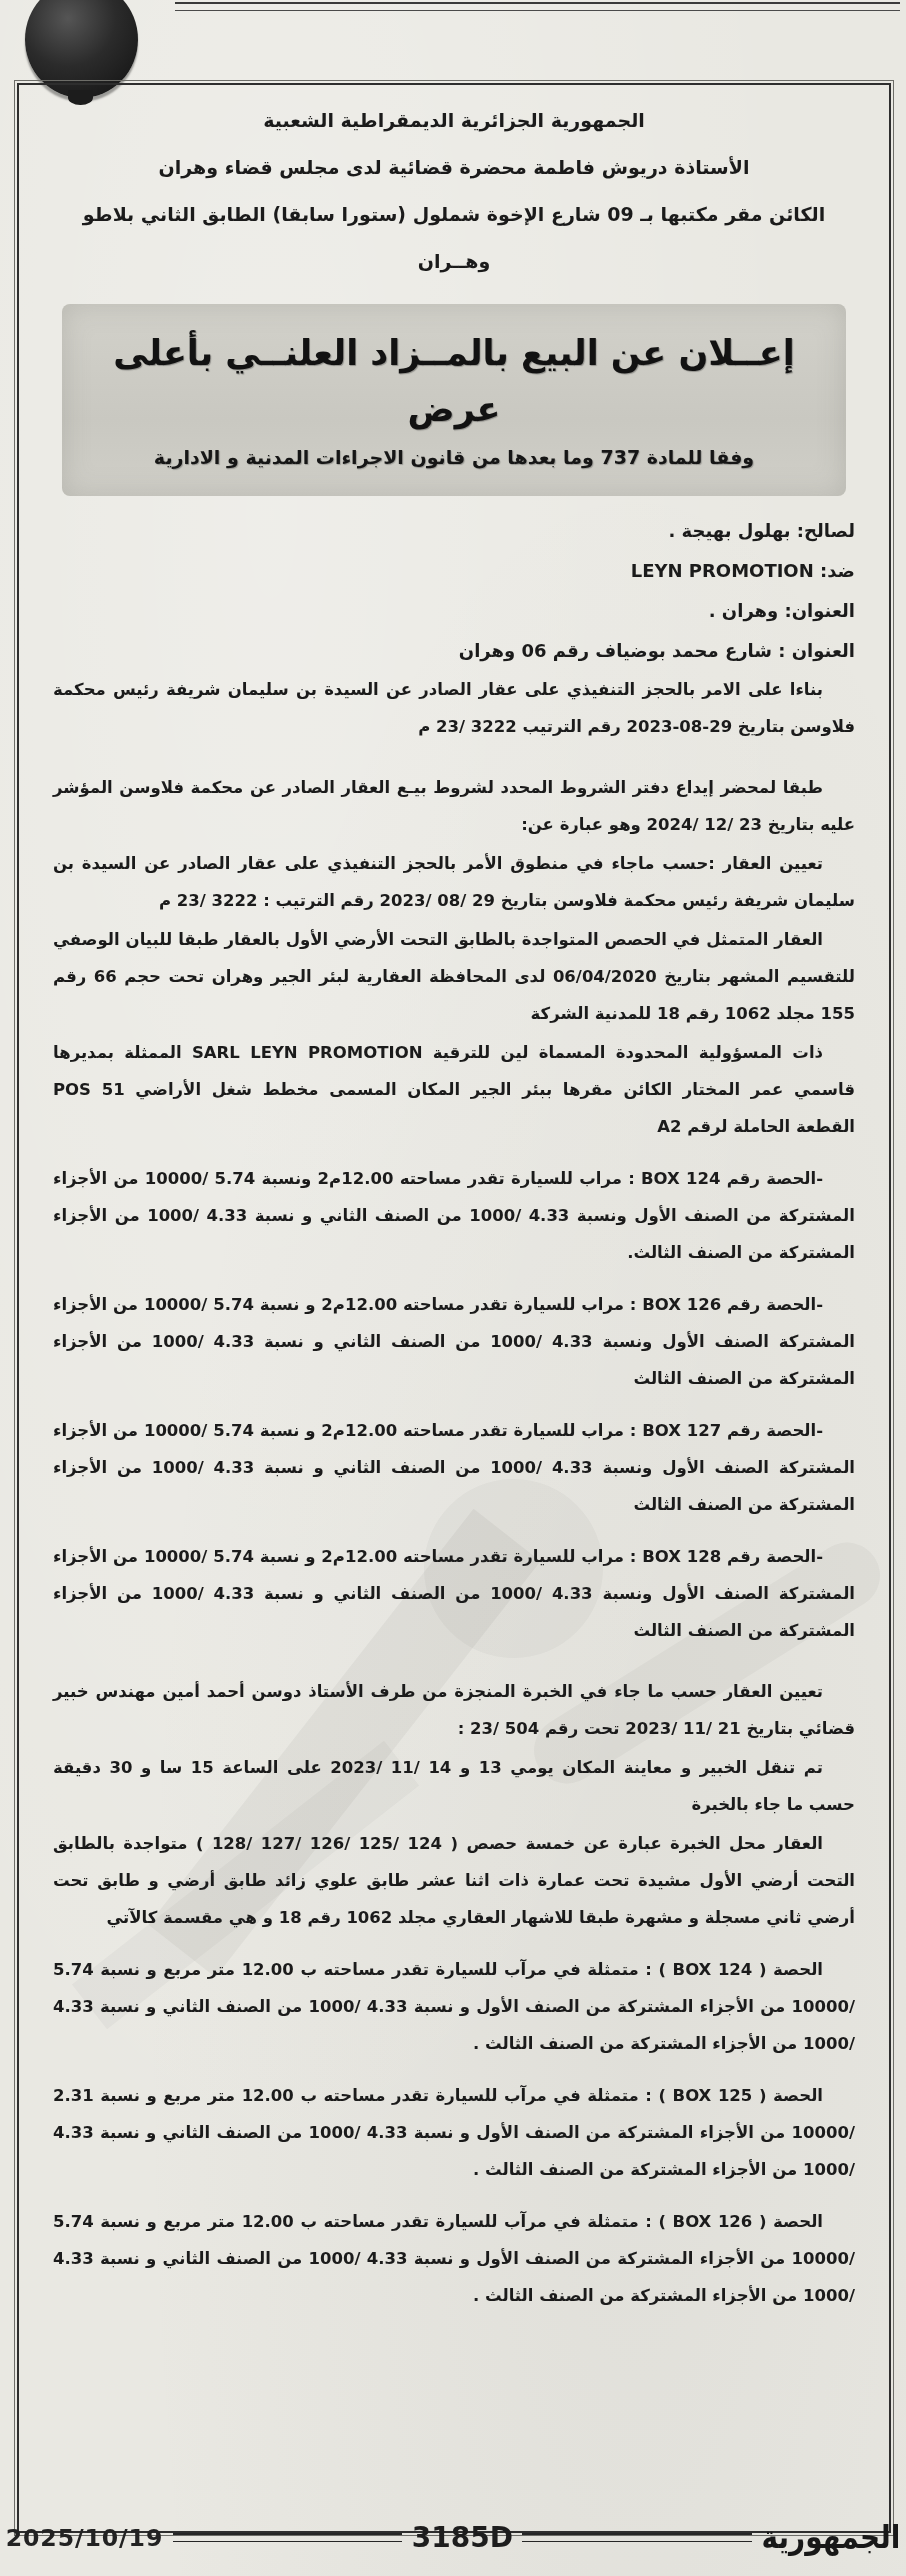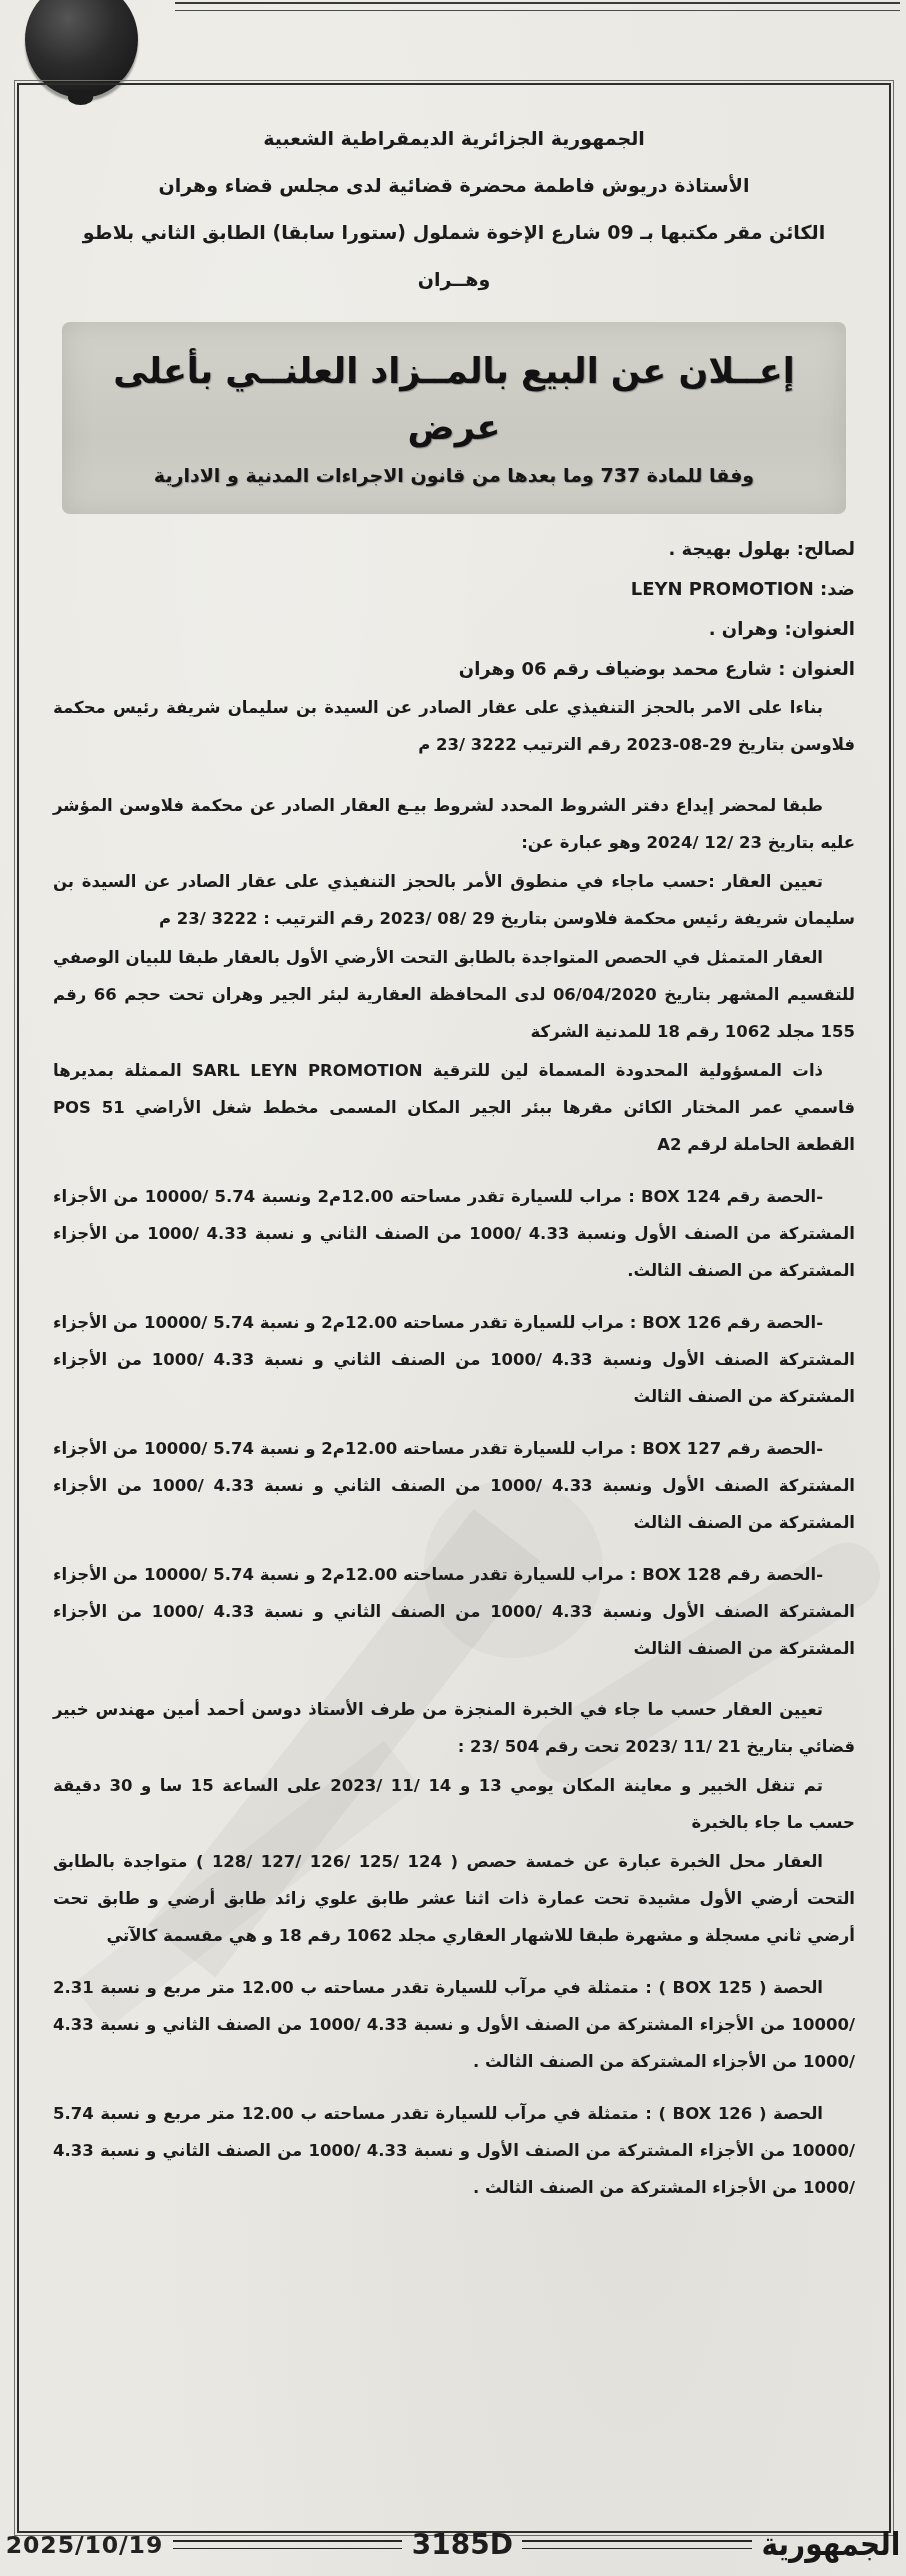--- a/index.html
+++ b/index.html
@@ -26,32 +26,32 @@
     border:2.8px solid #2e2e2e; outline:0.9px solid #6d6d68; outline-offset:2.8px;
     overflow:hidden;
   }
   
   .wm{position:absolute; pointer-events:none;}
   .wm-bar1{left:283px; top:1394px; width:85px; height:528px; background:rgba(40,40,40,.05); transform:rotate(38deg);} 
   .wm-bar2{left:490px; top:1545px; width:396px; height:66px; background:rgba(40,40,40,.045); transform:rotate(-32deg); border-radius:38px;}
   .wm-disc{left:405px; top:1394px; width:179px; height:179px; border-radius:50%; background:rgba(40,40,40,.04);}
   .wm-bar3{left:198px; top:1602px; width:57px; height:396px; background:rgba(40,40,40,.04); transform:rotate(52deg);}
   
-  .content{direction:rtl; height:100%; padding:30px 34px 0; box-sizing:border-box;}
+  .content{direction:rtl; height:100%; padding:12px 34px 0; box-sizing:border-box;}
   .hdr p{margin:0; text-align:center; font-size:19px; font-weight:bold; line-height:47px; letter-spacing:0;}
   .banner{margin:19px 9.4px 15px; background:linear-gradient(180deg,#d2d1ca,#c9c8c1 60%,#d0cfc8); padding:21px 7.5px 24.5px; text-align:center;
     box-shadow:inset 0 0 28px rgba(110,110,105,.25);border-radius:8px;}
   .banner .t1{margin:0; font-size:35px; font-weight:bold; line-height:1.6; color:#121212; text-shadow:0.9px 0.9px 0.9px rgba(40,40,40,.35);}
   .banner .t2{margin:5.7px 0 0; font-size:19px; font-weight:bold; line-height:1.5; color:#161616; text-shadow:0.9px 0.9px 0.9px rgba(40,40,40,.3);}
   .parties p{margin:0; font-size:18px; font-weight:bold; line-height:40px; text-align:right;}
   .body p{margin:0 0 1.9px; font-size:16.5px; font-weight:bold; line-height:37px; text-align:justify; text-indent:32px;}
   .body p.box{margin-top:15px;}
   .body p.mt{margin-top:24.5px;}
   
-  .footer{position:absolute; left:0; right:0; bottom:15px; display:flex; align-items:center; gap:9.4px; padding:0 5.7px; direction:ltr;}
+  .footer{position:absolute; left:0; right:0; bottom:22px; display:flex; align-items:center; gap:9.4px; padding:0 5.7px; direction:ltr;}
   .footer .date{font-size:23.6px; font-weight:bold; color:#222; letter-spacing:0.9px;}
   .footer .seg{flex:1; height:6.6px; border-top:2.8px solid #262626; border-bottom:1.9px solid #262626;}
   .footer .ref{font-size:28px; font-weight:bold; color:#1d1d1d;}
   .footer .brand{font-size:28px; font-weight:bold; color:#181818; transform:scaleY(1.15); font-family:"DejaVu Sans", sans-serif;}
 </style>
 </head>
 <body>
 
 <div class="page">
 
@@ -91,20 +91,21 @@
         <p>تعيين العقار :حسب ماجاء في منطوق الأمر بالحجز التنفيذي على عقار الصادر عن السيدة بن سليمان شريفة رئيس محكمة فلاوسن بتاريخ 29 /08 /2023 رقم الترتيب : 3222 /23 م</p>
         <p>العقار المتمثل في الحصص المتواجدة بالطابق التحت الأرضي الأول بالعقار طبقا للبيان الوصفي للتقسيم المشهر بتاريخ 06/04/2020 لدى المحافظة العقارية لبئر الجير وهران تحت حجم 66 رقم 155 مجلد 1062 رقم 18 للمدنية الشركة</p>
         <p>ذات المسؤولية المحدودة المسماة لين للترقية SARL LEYN PROMOTION الممثلة بمديرها قاسمي عمر المختار الكائن مقرها ببئر الجير المكان المسمى مخطط شغل الأراضي POS 51 القطعة الحاملة لرقم A2</p>
         <p class="box">-الحصة رقم BOX 124 : مراب للسيارة تقدر مساحته 12.00م2 ونسبة 5.74 /10000 من الأجزاء المشتركة من الصنف الأول ونسبة 4.33 /1000 من الصنف الثاني و نسبة 4.33 /1000 من الأجزاء المشتركة من الصنف الثالث.</p>
         <p class="box">-الحصة رقم BOX 126 : مراب للسيارة تقدر مساحته 12.00م2 و نسبة 5.74 /10000 من الأجزاء المشتركة الصنف الأول ونسبة 4.33 /1000 من الصنف الثاني و نسبة 4.33 /1000 من الأجزاء المشتركة من الصنف الثالث</p>
         <p class="box">-الحصة رقم BOX 127 : مراب للسيارة تقدر مساحته 12.00م2 و نسبة 5.74 /10000 من الأجزاء المشتركة الصنف الأول ونسبة 4.33 /1000 من الصنف الثاني و نسبة 4.33 /1000 من الأجزاء المشتركة من الصنف الثالث</p>
         <p class="box">-الحصة رقم BOX 128 : مراب للسيارة تقدر مساحته 12.00م2 و نسبة 5.74 /10000 من الأجزاء المشتركة الصنف الأول ونسبة 4.33 /1000 من الصنف الثاني و نسبة 4.33 /1000 من الأجزاء المشتركة من الصنف الثالث</p>
         <p class="mt">تعيين العقار حسب ما جاء في الخبرة المنجزة من طرف الأستاذ دوسن أحمد أمين مهندس خبير قضائي بتاريخ 21 /11 /2023 تحت رقم 504 /23 :</p>
         <p>تم تنقل الخبير و معاينة المكان يومي 13 و 14 /11 /2023 على الساعة 15 سا و 30 دقيقة حسب ما جاء بالخبرة</p>
         <p>العقار محل الخبرة عبارة عن خمسة حصص ( 124 /125 /126 /127 /128 ) متواجدة بالطابق التحت أرضي الأول مشيدة تحت عمارة ذات اثنا عشر طابق علوي زائد طابق أرضي و طابق تحت أرضي ثاني مسجلة و مشهرة طبقا للاشهار العقاري مجلد 1062 رقم 18 و هي مقسمة كالآتي</p>
+        <p class="box">الحصة ( BOX 124 ) : متمثلة في مرآب للسيارة تقدر مساحته ب 12.00 متر مربع و نسبة 5.74 /10000 من الأجزاء المشتركة من الصنف الأول و نسبة 4.33 /1000 من الصنف الثاني و نسبة 4.33 /1000 من الأجزاء المشتركة من الصنف الثالث .</p>
         <p class="box">الحصة ( BOX 125 ) : متمثلة في مرآب للسيارة تقدر مساحته ب 12.00 متر مربع و نسبة 2.31 /10000 من الأجزاء المشتركة من الصنف الأول و نسبة 4.33 /1000 من الصنف الثاني و نسبة 4.33 /1000 من الأجزاء المشتركة من الصنف الثالث .</p>
         <p class="box">الحصة ( BOX 126 ) : متمثلة في مرآب للسيارة تقدر مساحته ب 12.00 متر مربع و نسبة 5.74 /10000 من الأجزاء المشتركة من الصنف الأول و نسبة 4.33 /1000 من الصنف الثاني و نسبة 4.33 /1000 من الأجزاء المشتركة من الصنف الثالث .</p>
 
       </div>
 
     </div>
   </div>
 
   <div class="footer">
     <span class="date">2025/10/19</span>

